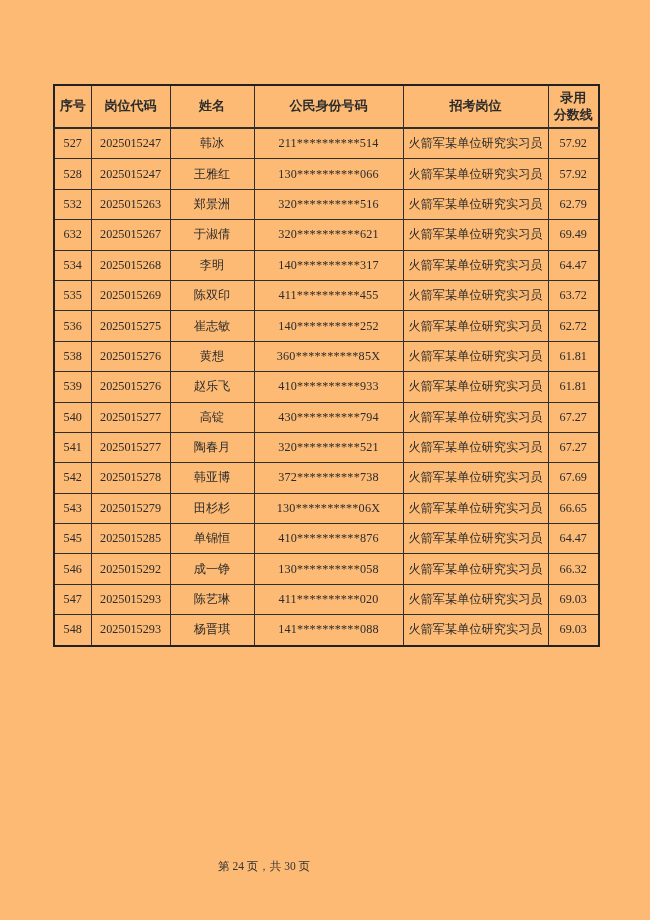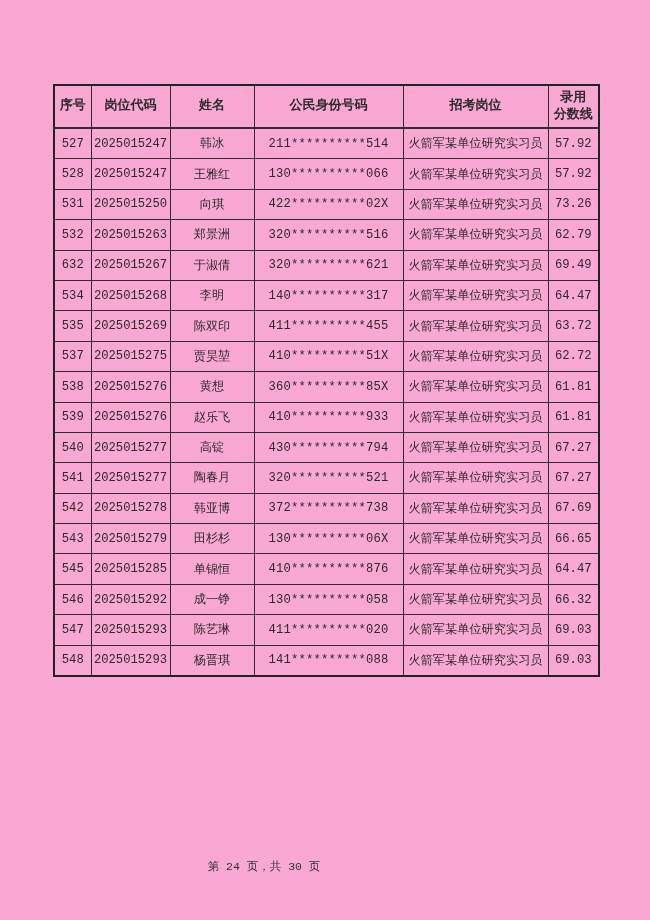--- a/index.html
+++ b/index.html
@@ -4,23 +4,22 @@
 <style>
   html, body { margin: 0; padding: 0; }
   body {
     width: 650px; height: 920px;
     background: #f6f6f6;
     font-family: "Liberation Serif", "DejaVu Serif", serif;
   }
   .page {
     position: relative;
     width: 650px; height: 920px;
-    background: #f9a8d4;
+    background: #fdba74;
     overflow: hidden;
-    font-family: Liberation Mono, monospace;
   }
   table.score-table {
     position: absolute;
     left: 53px; top: 84px;
     width: 545px;
     border-collapse: collapse;
     table-layout: fixed;
     color: #2b2b2b;
   }
   table.score-table th, table.score-table td {
@@ -91,28 +90,20 @@
   </tr>
         <tr>
     <td class="cell-index">528</td>
     <td class="cell-code">2025015247</td>
     <td class="cell-name">王雅红</td>
     <td class="cell-id">130**********066</td>
     <td class="cell-position">火箭军某单位研究实习员</td>
     <td class="cell-score">57.92</td>
   </tr>
         <tr>
-    <td class="cell-index">531</td>
-    <td class="cell-code">2025015250</td>
-    <td class="cell-name">向琪</td>
-    <td class="cell-id">422**********02X</td>
-    <td class="cell-position">火箭军某单位研究实习员</td>
-    <td class="cell-score">73.26</td>
-  </tr>
-        <tr>
     <td class="cell-index">532</td>
     <td class="cell-code">2025015263</td>
     <td class="cell-name">郑景洲</td>
     <td class="cell-id">320**********516</td>
     <td class="cell-position">火箭军某单位研究实习员</td>
     <td class="cell-score">62.79</td>
   </tr>
         <tr>
     <td class="cell-index">632</td>
     <td class="cell-code">2025015267</td>
@@ -131,24 +122,24 @@
   </tr>
         <tr>
     <td class="cell-index">535</td>
     <td class="cell-code">2025015269</td>
     <td class="cell-name">陈双印</td>
     <td class="cell-id">411**********455</td>
     <td class="cell-position">火箭军某单位研究实习员</td>
     <td class="cell-score">63.72</td>
   </tr>
         <tr>
-    <td class="cell-index">537</td>
+    <td class="cell-index">536</td>
     <td class="cell-code">2025015275</td>
-    <td class="cell-name">贾昊堃</td>
-    <td class="cell-id">410**********51X</td>
+    <td class="cell-name">崔志敏</td>
+    <td class="cell-id">140**********252</td>
     <td class="cell-position">火箭军某单位研究实习员</td>
     <td class="cell-score">62.72</td>
   </tr>
         <tr>
     <td class="cell-index">538</td>
     <td class="cell-code">2025015276</td>
     <td class="cell-name">黄想</td>
     <td class="cell-id">360**********85X</td>
     <td class="cell-position">火箭军某单位研究实习员</td>
     <td class="cell-score">61.81</td>

